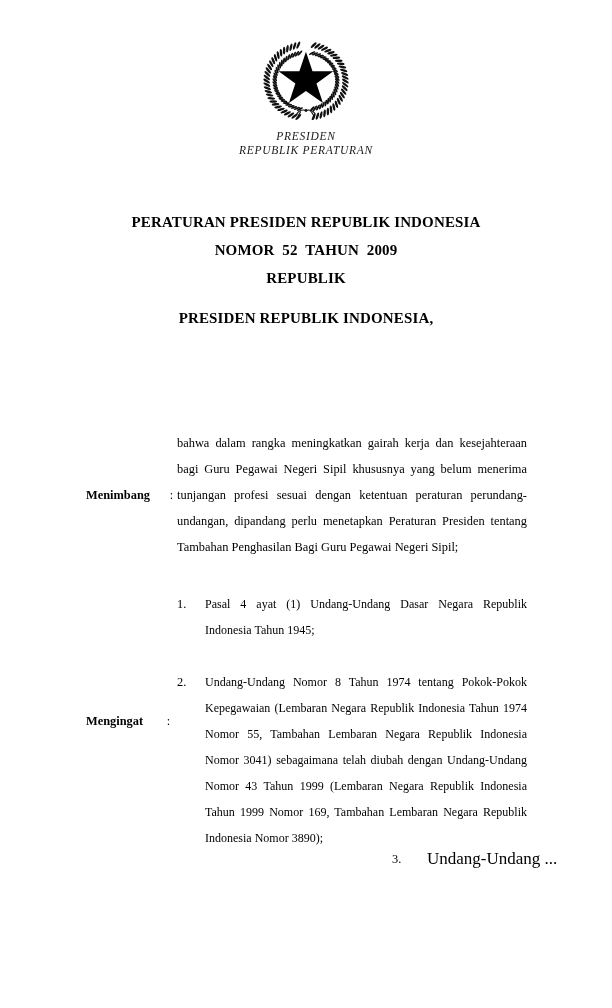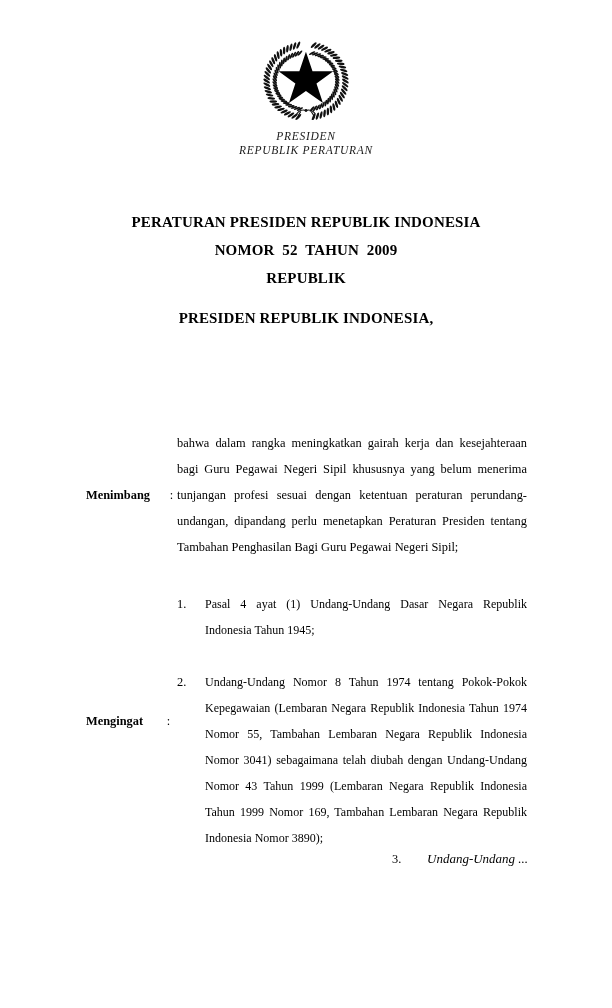--- a/index.html
+++ b/index.html
@@ -139,24 +139,23 @@
     left: 392px;
     display: flex;
     align-items: flex-start;
   }
   .cont-marker {
     flex: 0 0 35px;
     font-size: 12.4px;
     line-height: 22px;
   }
   .cont-text {
-    font-size: 13px;
+    font-size: 17px;
     line-height: 22px;
     white-space: nowrap;
-    font-style: italic;
   }
 </style>
 </head>
 <body>
 
 <div class="masthead">
 
   <svg class="emblem" viewBox="0 0 200 190" aria-hidden="true">
     <g id="wreath-leaves" fill="#111111">
         <ellipse cx="116.97" cy="24.56" rx="8.5" ry="2.7" transform="rotate(-44.75 116.97 24.56)"></ellipse>

